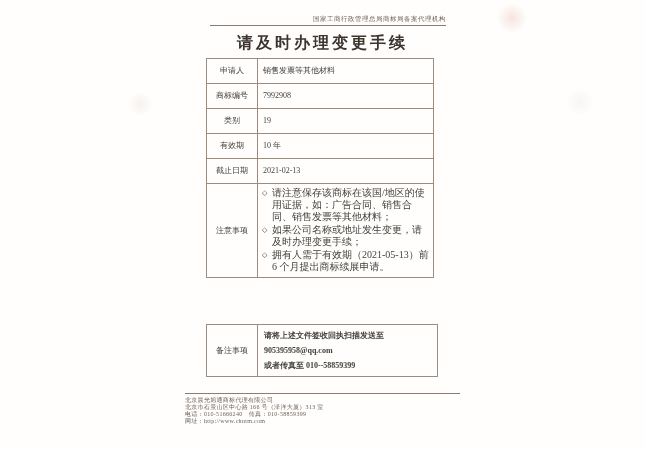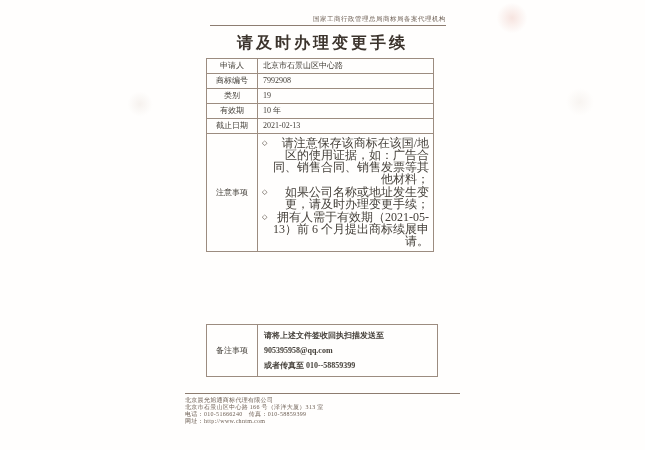--- a/index.html
+++ b/index.html
@@ -34,25 +34,25 @@
   .info-table{
     position:absolute;left:206px;top:58px;width:228px;
     border-collapse:collapse;table-layout:fixed;
   }
   .info-table td{
     border:1px solid #9c8c80;
     font-size:8px;line-height:12px;
     padding:0 5px;vertical-align:middle;color:#45403a;
   }
   .info-table td.lbl{width:46px;text-align:center;padding:0 2px;}
-  .info-table tr.r{height:15px;}
+  .info-table tr.r{height:25px;}
   .info-table tr.notes-row td{vertical-align:middle;padding:3px 4px 3px 4px;}
   .note-item{display:flex;align-items:flex-start;margin:0 0 1px 0;}
   .note-item .diam{width:10px;flex:0 0 10px;font-size:7px;line-height:12px;color:#5a5047;}
-  .note-item .txt{flex:1;font-size:12px;line-height:12px;text-align:right;}
+  .note-item .txt{flex:1;font-size:10px;line-height:12px;}
   
   .receipt-box{
     position:absolute;left:206px;top:230px;width:232px;height:88px;
     border:1px solid #9c8c80;box-sizing:border-box;
   }
   .receipt-title{
     position:absolute;top:4px;left:0;width:100%;text-align:center;
     font-size:10px;font-weight:bold;letter-spacing:1.5px;
     text-decoration:underline;color:#3e362f;
   }
@@ -90,21 +90,21 @@
 
   <div class="agency-note">国家工商行政管理总局商标局备案代理机构</div>
   <div class="agency-rule"></div>
 
   <div class="doc-title">请及时办理变更手续</div>
 
   <table class="info-table">
     <tbody>
       <tr class="r">
         <td class="lbl">申请人</td>
-        <td>北京市石景山区中心路</td>
+        <td>销售发票等其他材料</td>
       </tr>
       <tr class="r">
         <td class="lbl">商标编号</td>
         <td>7992908</td>
       </tr>
       <tr class="r">
         <td class="lbl">类别</td>
         <td>19</td>
       </tr>
       <tr class="r">

